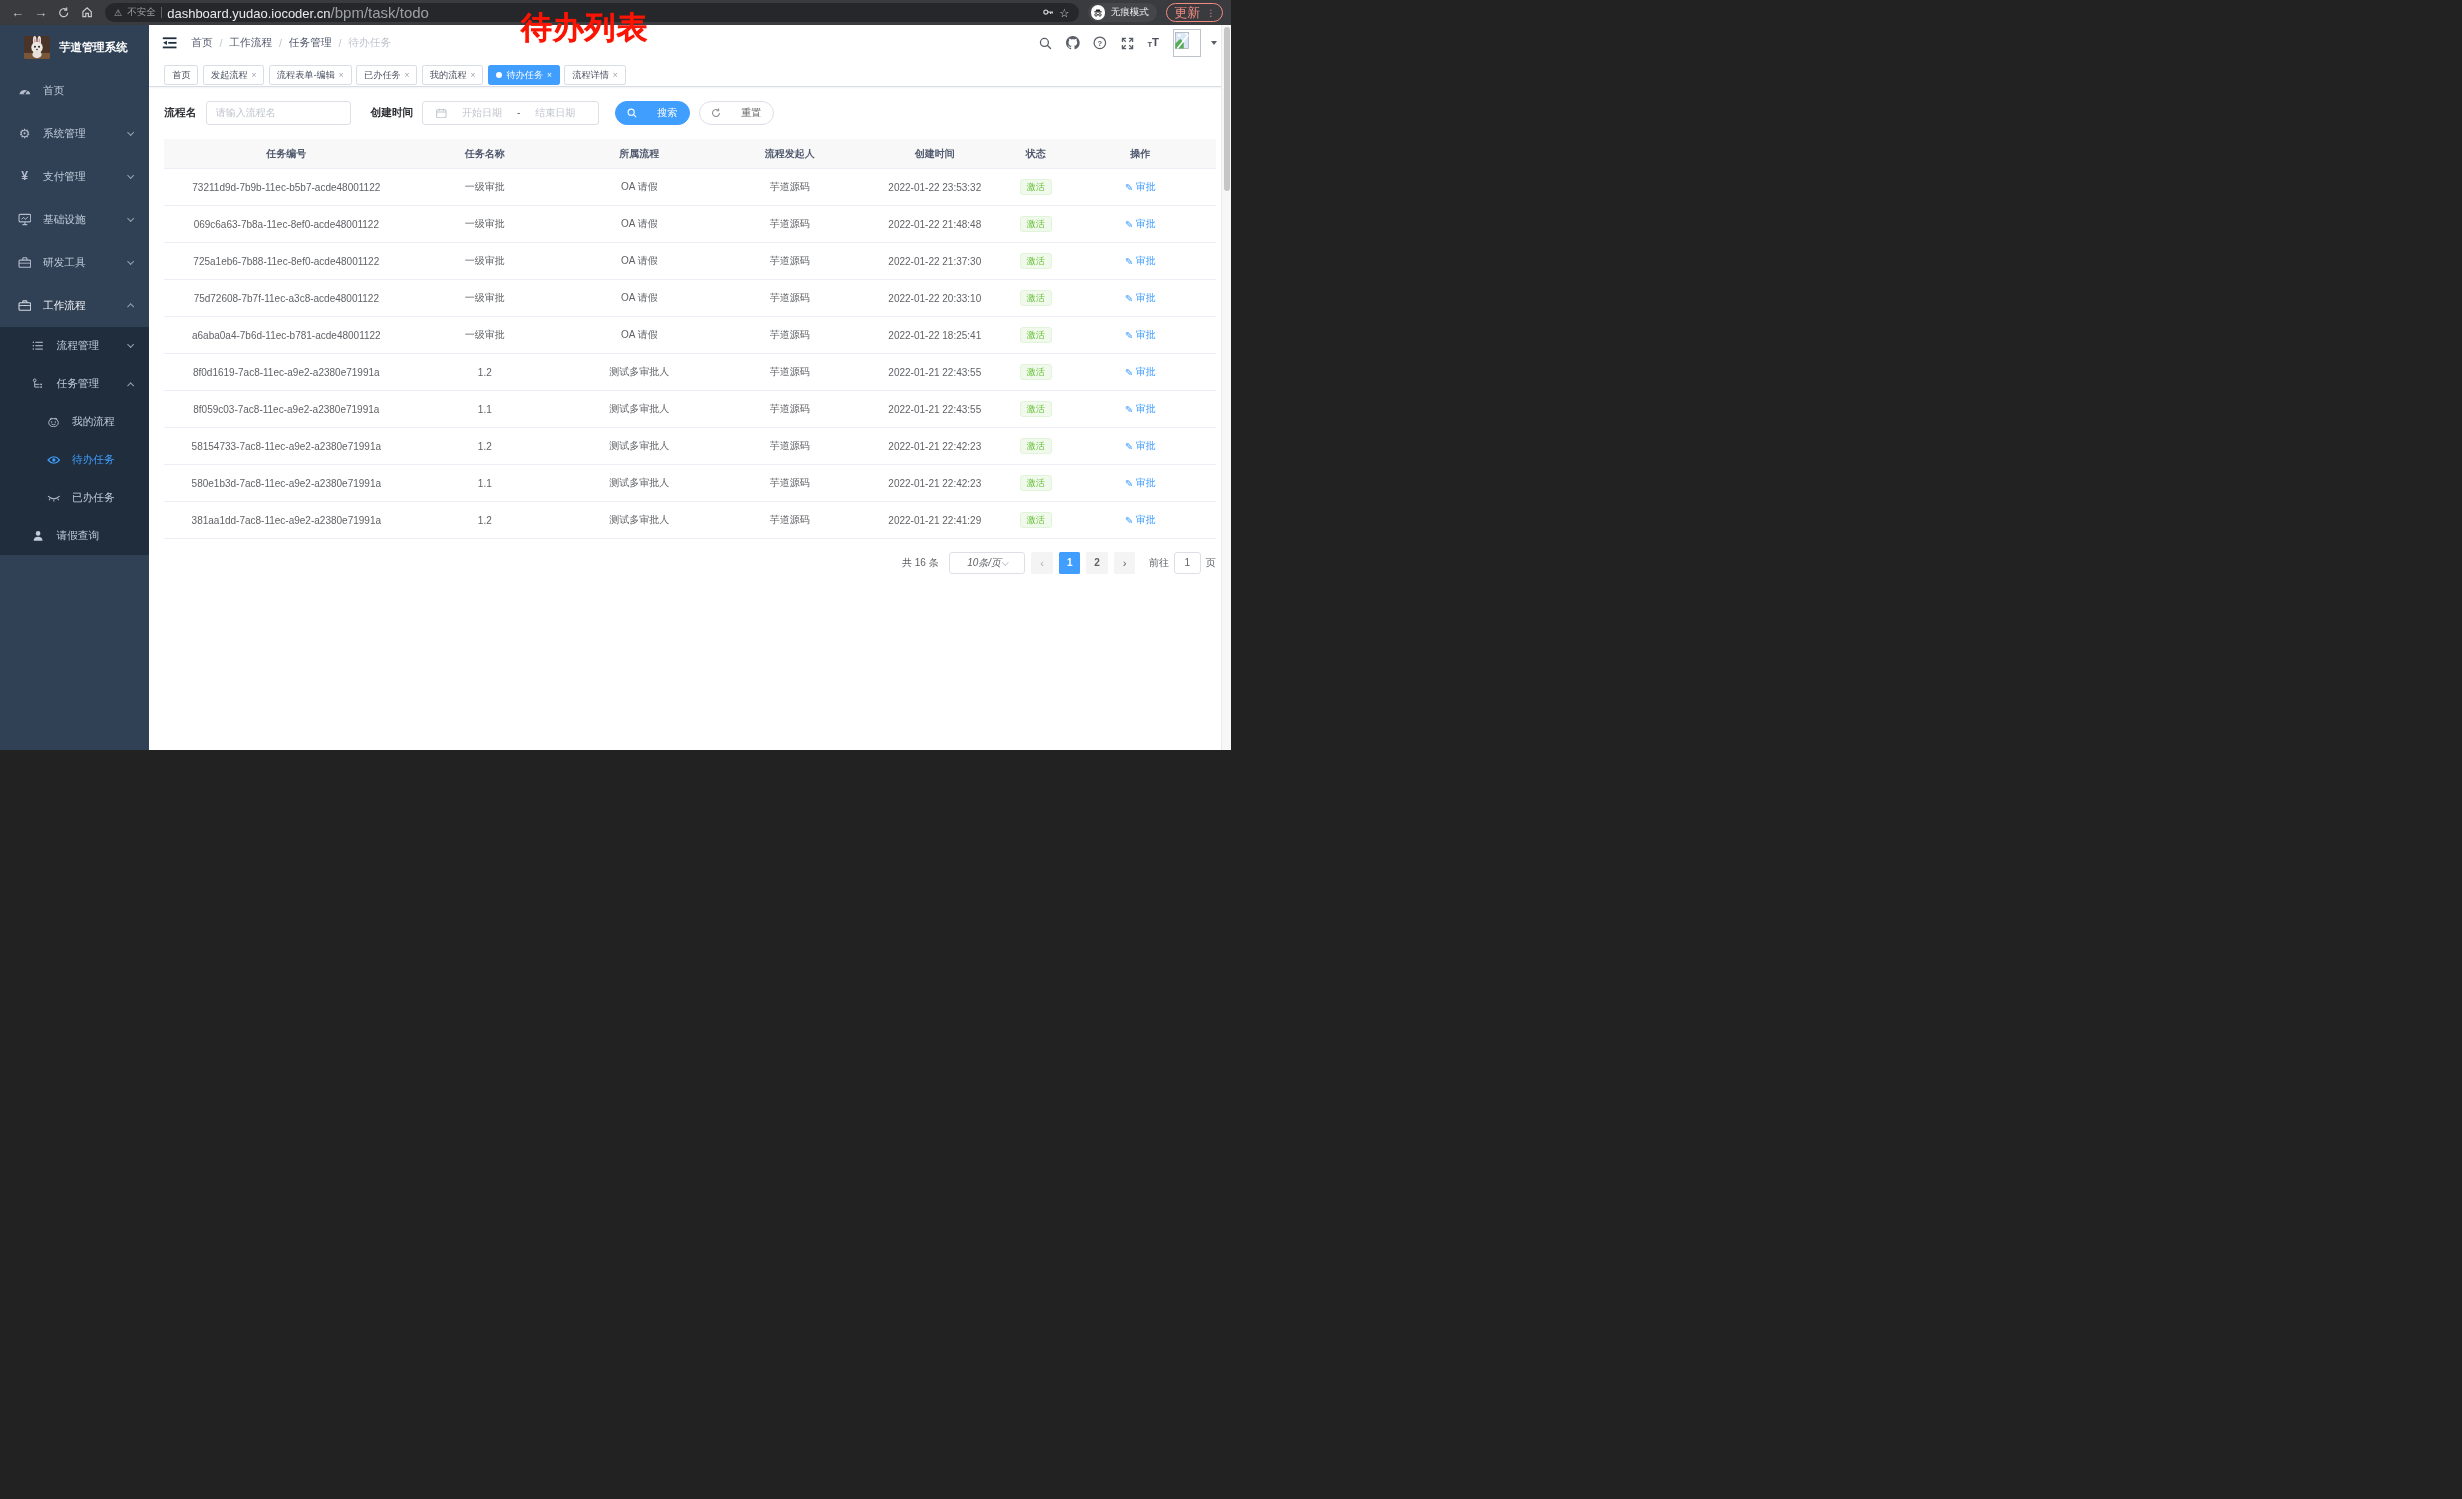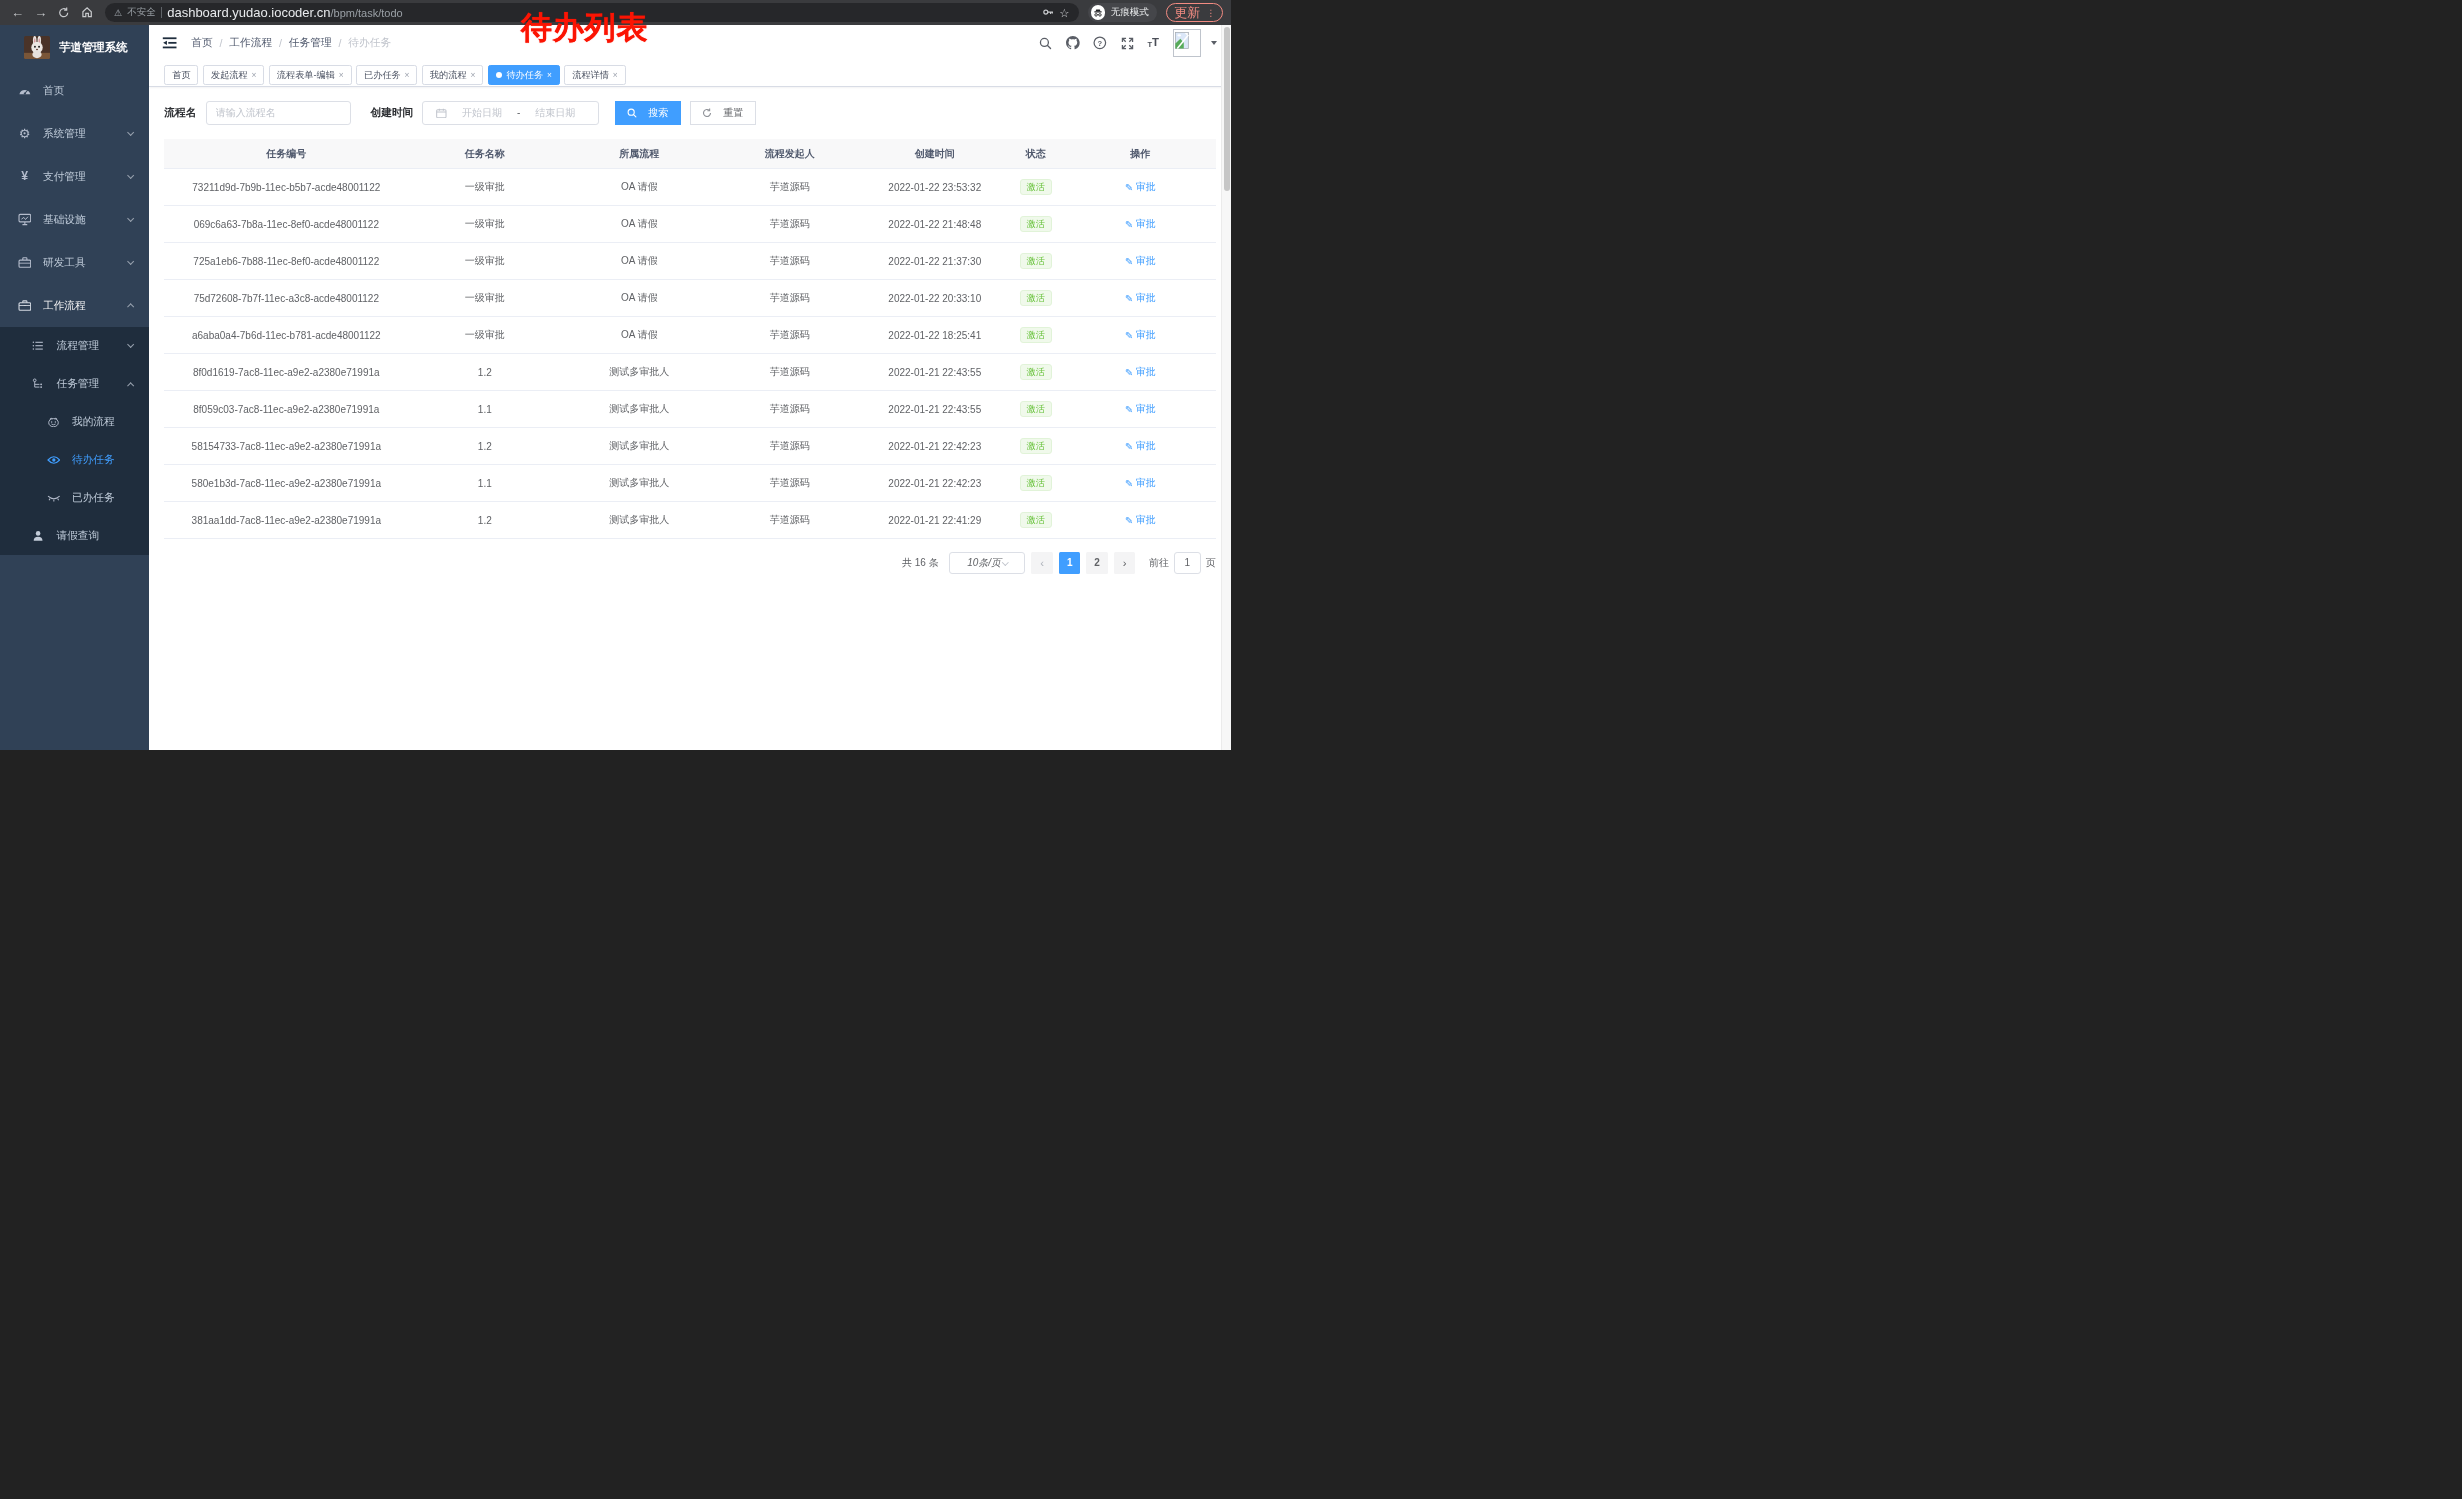--- a/index.html
+++ b/index.html
@@ -7,21 +7,21 @@
   .screen { position:relative; width:1231px; height:750px; overflow:hidden; background:#fff; }
 
   
   .browser-bar { position:relative; height:25px; background:#3a3b3e; display:flex; align-items:center; padding:0 7.6px; gap:3.1px; }
   .nav-btn { width:20px; height:20px; display:flex; align-items:center; justify-content:center; color:#c7c9cc; font-size:13px; border-radius:50%; flex:0 0 auto; }
   .addr-pill { flex:1 1 auto; height:19px; margin-left:4.6px; background:#26272a; border-radius:10px; display:flex; align-items:center; padding:0 9.2px; gap:5.3px; min-width:0; }
   .addr-warn { color:#9aa0a6; font-size:9.2px; }
   .addr-sec { color:#9aa0a6; font-size:9.5px; }
   .addr-div { width:0.8px; height:11.4px; background:#5f6368; }
   .addr-host { color:#e8eaed; font-size:13px; }
-  .addr-path { color:#9aa0a6; font-size:11px; }
+  .addr-path { color:#9aa0a6; font-size:15px; }
   .addr-sp { flex:1; }
   .incog-badge { flex:0 0 auto; height:19px; background:#45464a; border-radius:10px; display:flex; align-items:center; gap:5.3px; padding:0 8.4px 0 3.1px; margin-left:6.1px; }
   .incog-circle { width:14.5px; height:14.5px; border-radius:50%; background:#fff; display:flex; align-items:center; justify-content:center; }
   .incog-badge span.txt { color:#f1f3f4; font-size:9.5px; }
   .update-pill { flex:0 0 auto; height:18.3px; border:1.1px solid #f28b82; border-radius:10px; display:flex; align-items:center; gap:6.1px; padding:0 6.9px; margin-left:6.1px; }
   .update-pill .txt { color:#f28b82; font-size:13px; }
   .update-pill .dots { color:#f28b82; font-size:9.2px; letter-spacing:0; }
 
   
   .annotation { position:absolute; left:521px; top:7px; font-size:31px; font-weight:700; color:#fb1403; z-index:99; letter-spacing:0.8px; text-shadow:0 0 0.8px #fb1403; }
@@ -76,21 +76,21 @@
   .content { flex:1; padding:13.7px 15.3px 0 15.3px; background:#fff; overflow:hidden; }
   .search-row { display:flex; align-items:center; }
   .f-label { font-size:10.7px; font-weight:700; color:#2d2f33; white-space:nowrap; }
   .inp { height:24.4px; border:0.8px solid #dcdfe6; border-radius:3.1px; background:#fff; }
   .name-input { width:145px; margin-left:9.2px; padding:0 9.2px; font-size:10px; color:#606266; }
   .name-input::placeholder { color:#c0c4cc; }
   .time-label { margin-left:20px; }
   .date-range { width:177px; margin-left:9.2px; display:flex; align-items:center; padding:0 13px; gap:4.6px; }
   .date-range .ph { flex:1; text-align:center; font-size:10px; color:#c0c4cc; white-space:nowrap; }
   .date-range .sep { color:#606266; font-size:10px; }
-  .btn { height:24.4px; border-radius:0; display:inline-flex; align-items:center; justify-content:center; gap:11px; font-size:10px; cursor:pointer; padding:0 11.4px; }
+  .btn { height:24.4px; border-radius:12px; display:inline-flex; align-items:center; justify-content:center; gap:20px; font-size:10px; cursor:pointer; padding:0 11.4px; }
   .btn-primary { background:#409eff; color:#fff; border:0.8px solid #409eff; margin-left:15.3px; }
   .btn-plain { background:#fff; color:#606266; border:0.8px solid #dcdfe6; margin-left:9.2px; }
 
   
   .table { margin-top:13.7px; width:1052px; font-size:10px; }
   .tr { display:flex; align-items:center; border-bottom:0.8px solid #ebeef5; }
   .thead { background:#f8f8f9; height:30.5px; color:#515a6e; font-weight:700; }
   .tbody .tr { height:37px; color:#606266; background:#fff; }
   .td { text-align:center; overflow:hidden; white-space:nowrap; }
   .c1{width:244px;} .c2{width:153px;} .c3{width:156px;} .c4{width:145px;} .c5{width:145px;} .c6{width:57px;} .c7{width:152px;}

